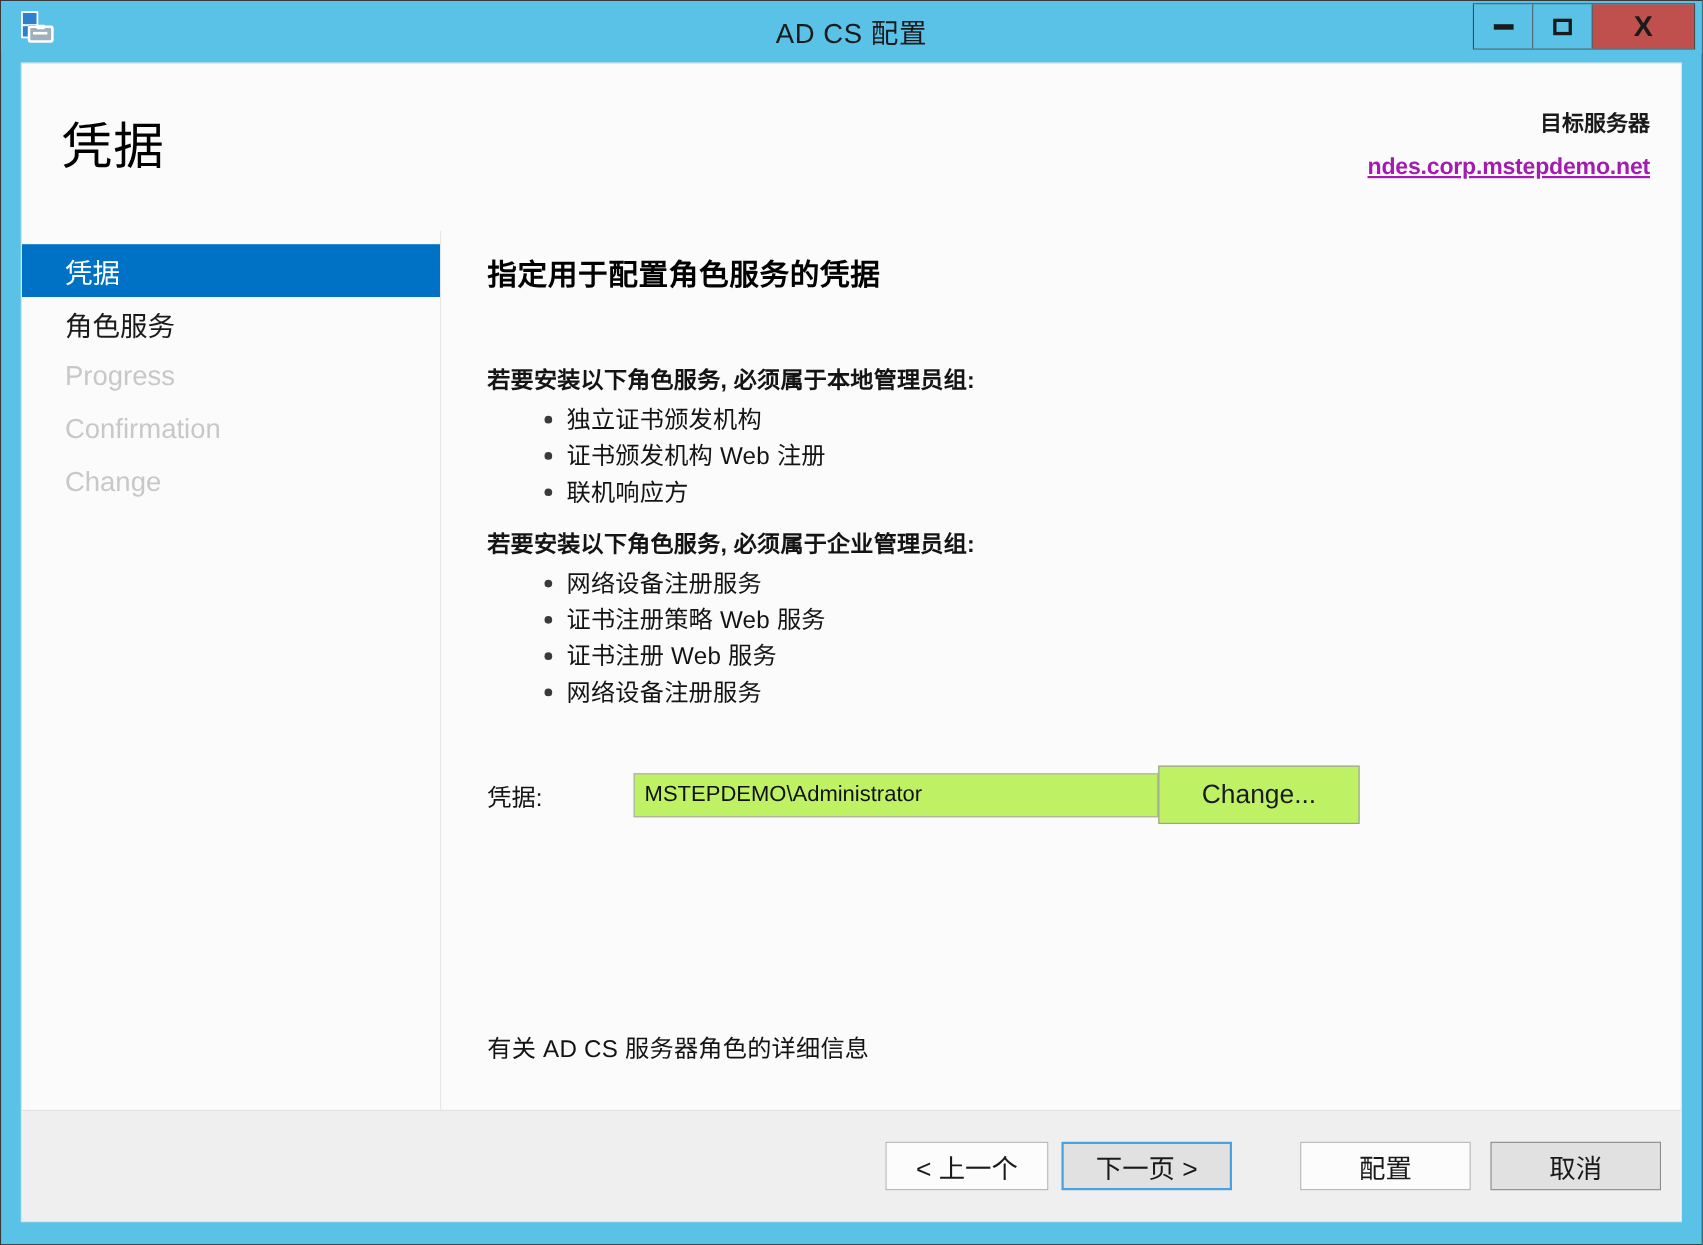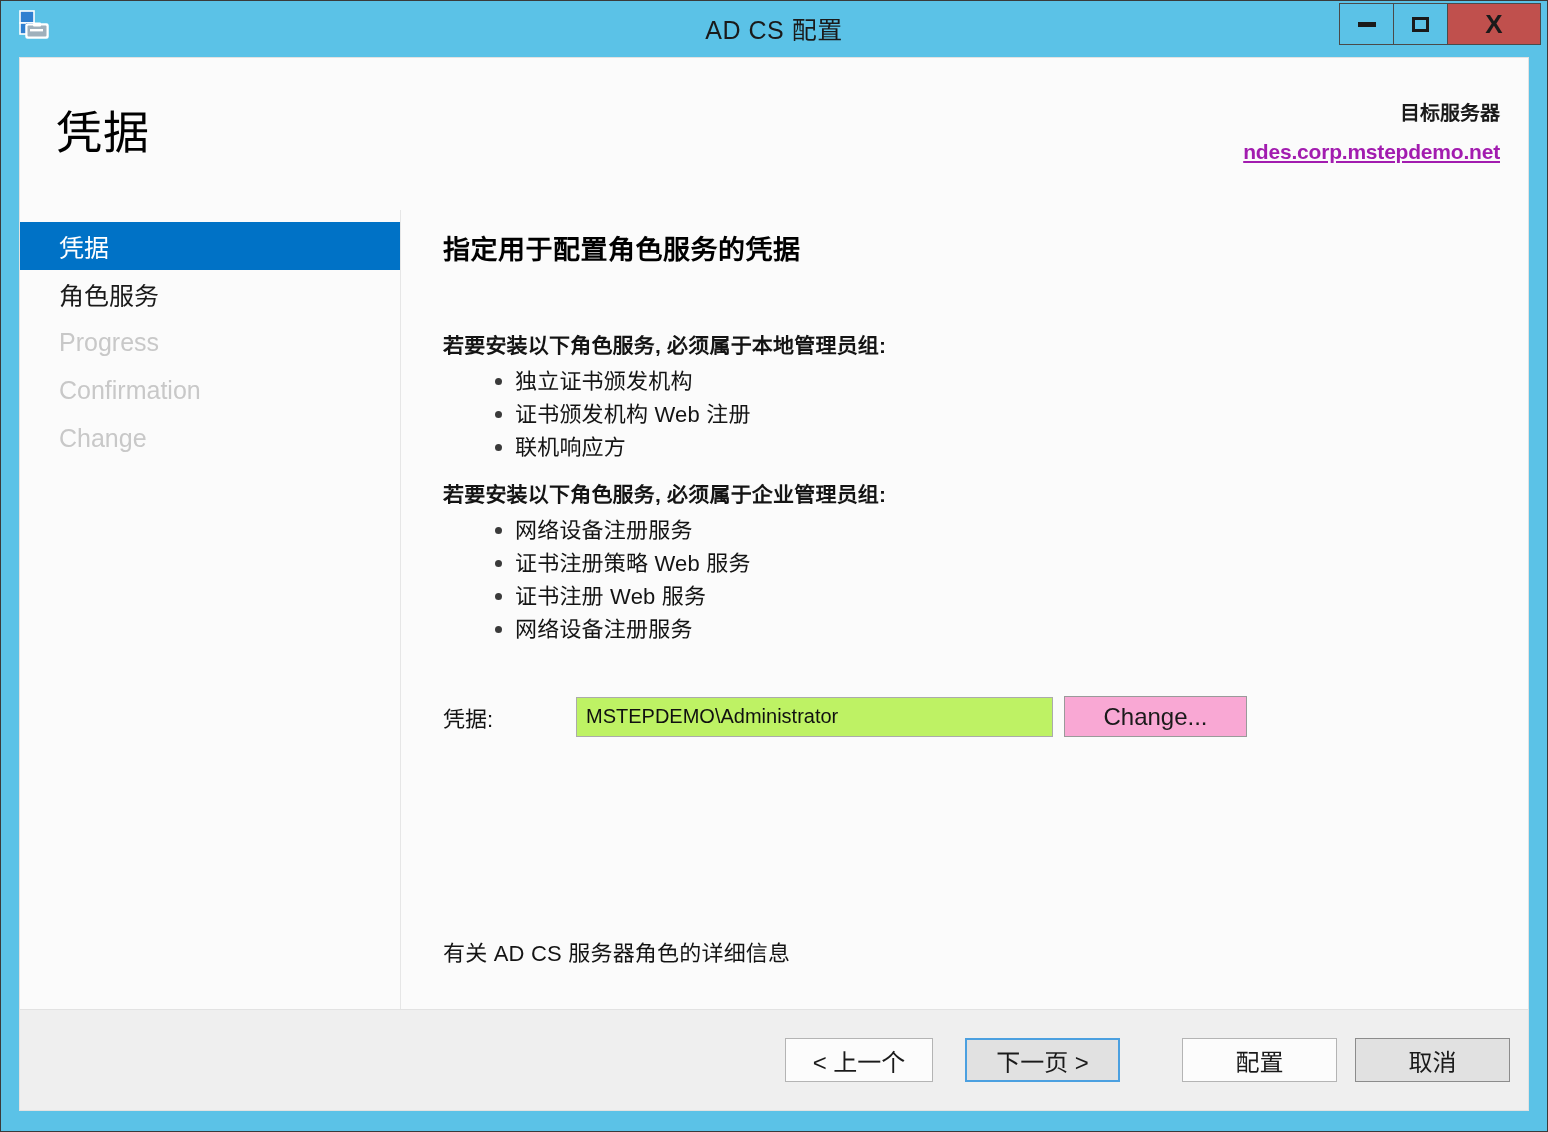--- a/index.html
+++ b/index.html
@@ -240,24 +240,23 @@
     height: 40px;
     border: 1px solid #ABABAB;
     background: #bef264;
     font-size: 20px;
     color: #101010;
     padding: 0 9px;
     font-family: "Liberation Sans", "DejaVu Sans", sans-serif;
     outline: none;
   }
   .change-btn {
-    margin-left: 11px;
     width: 183px;
-    height: 41px;
-    background: #f9a8d4;
+    height: 53px;
+    background: #bef264;
     border: 1px solid #9A9A9A;
     font-size: 24px;
     color: #1a1a1a;
     cursor: pointer;
     font-family: "Liberation Sans", "DejaVu Sans", sans-serif;
   }
 
   .more-info {
     position: absolute;
     left: 42px;
@@ -288,21 +287,21 @@
     border: 1px solid #B4B4B4;
     font-size: 24px;
     color: #1a1a1a;
     cursor: pointer;
     font-family: "Liberation Sans", "DejaVu Sans", sans-serif;
     padding: 0 10px;
     display: flex;
     align-items: center;
     justify-content: center;
   }
-  .btn-prev { width: 148px; margin-right: 32px; }
+  .btn-prev { width: 148px; margin-right: 12px; }
   .btn-next {
     width: 155px;
     background: #E1E1E1;
     border: 2px solid #4BA0E0;
     margin-right: 62px;
   }
   .btn-configure { width: 155px; margin-right: 18px; }
   .btn-cancel {
     width: 155px;
     background: #E1E1E1;

